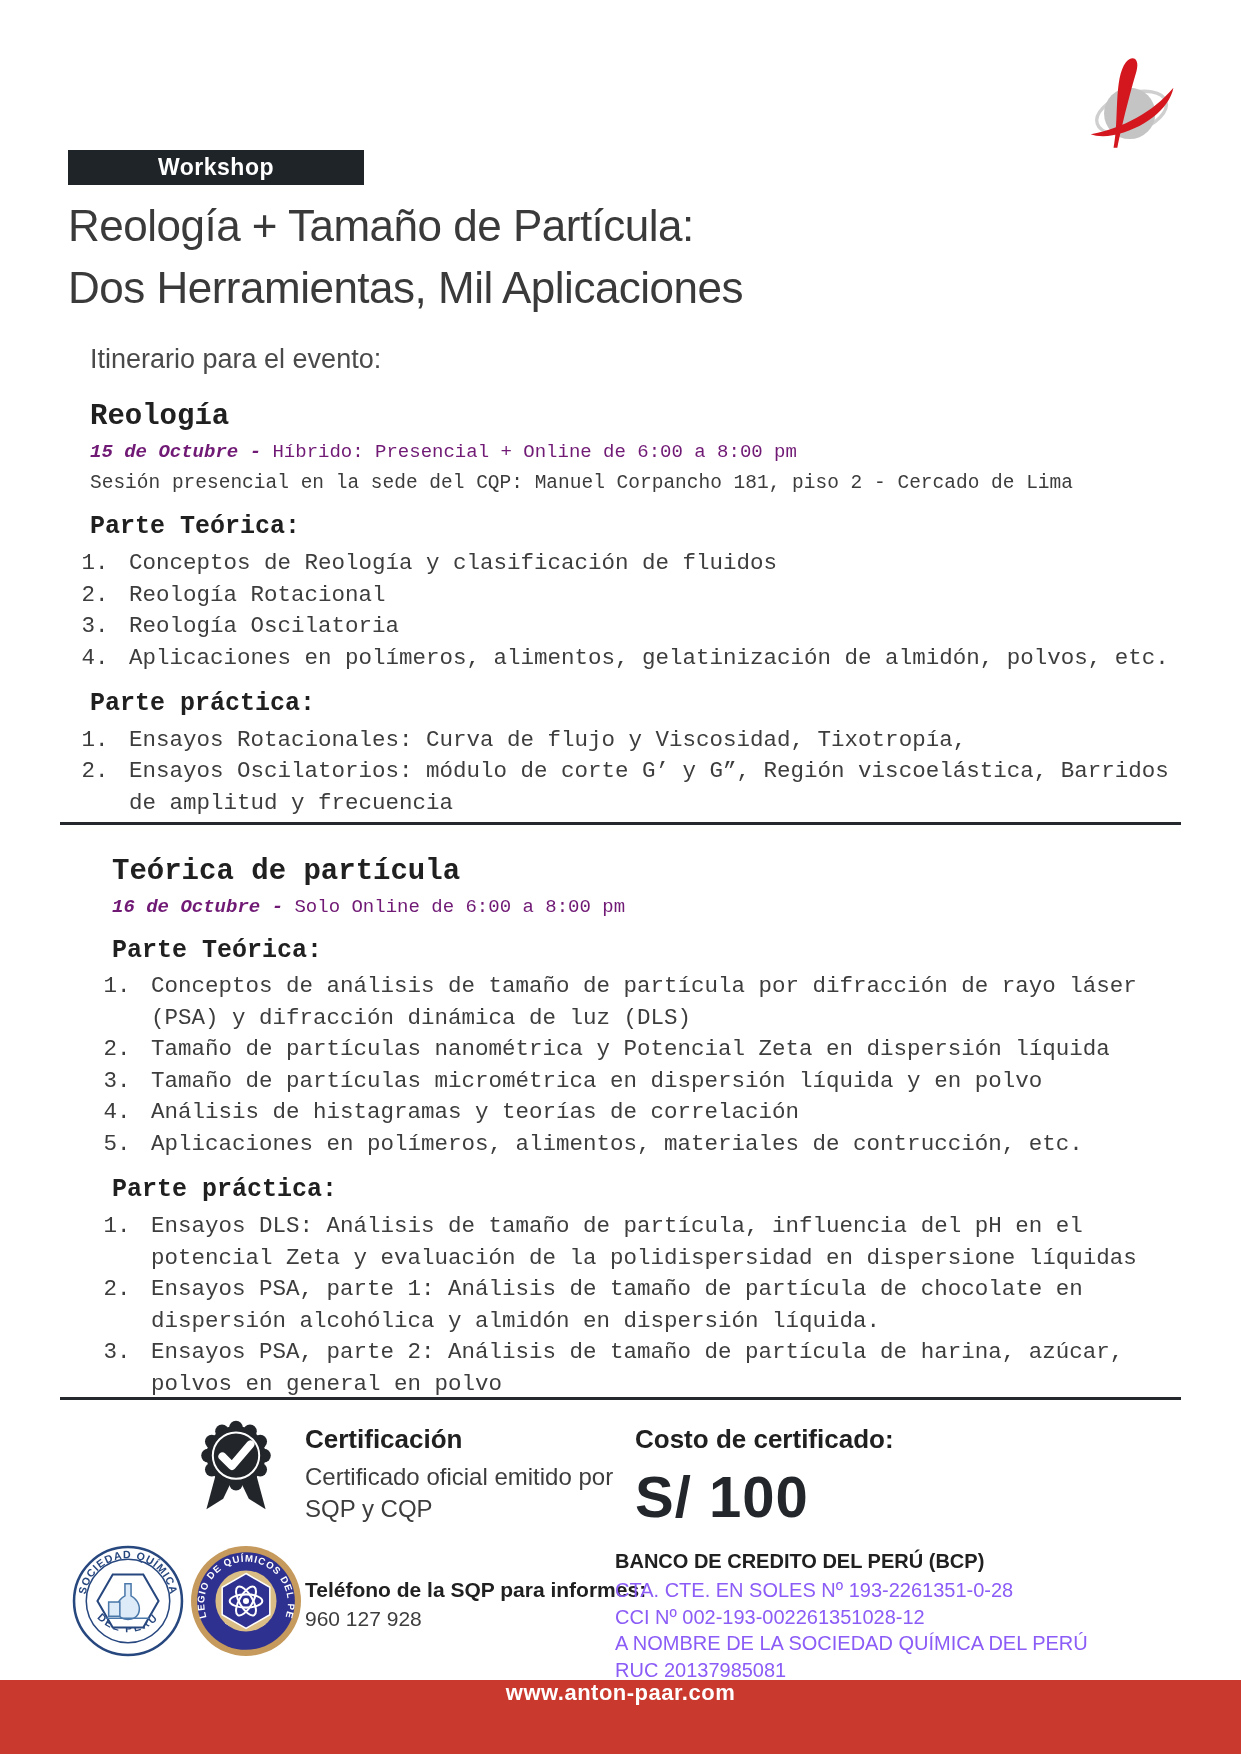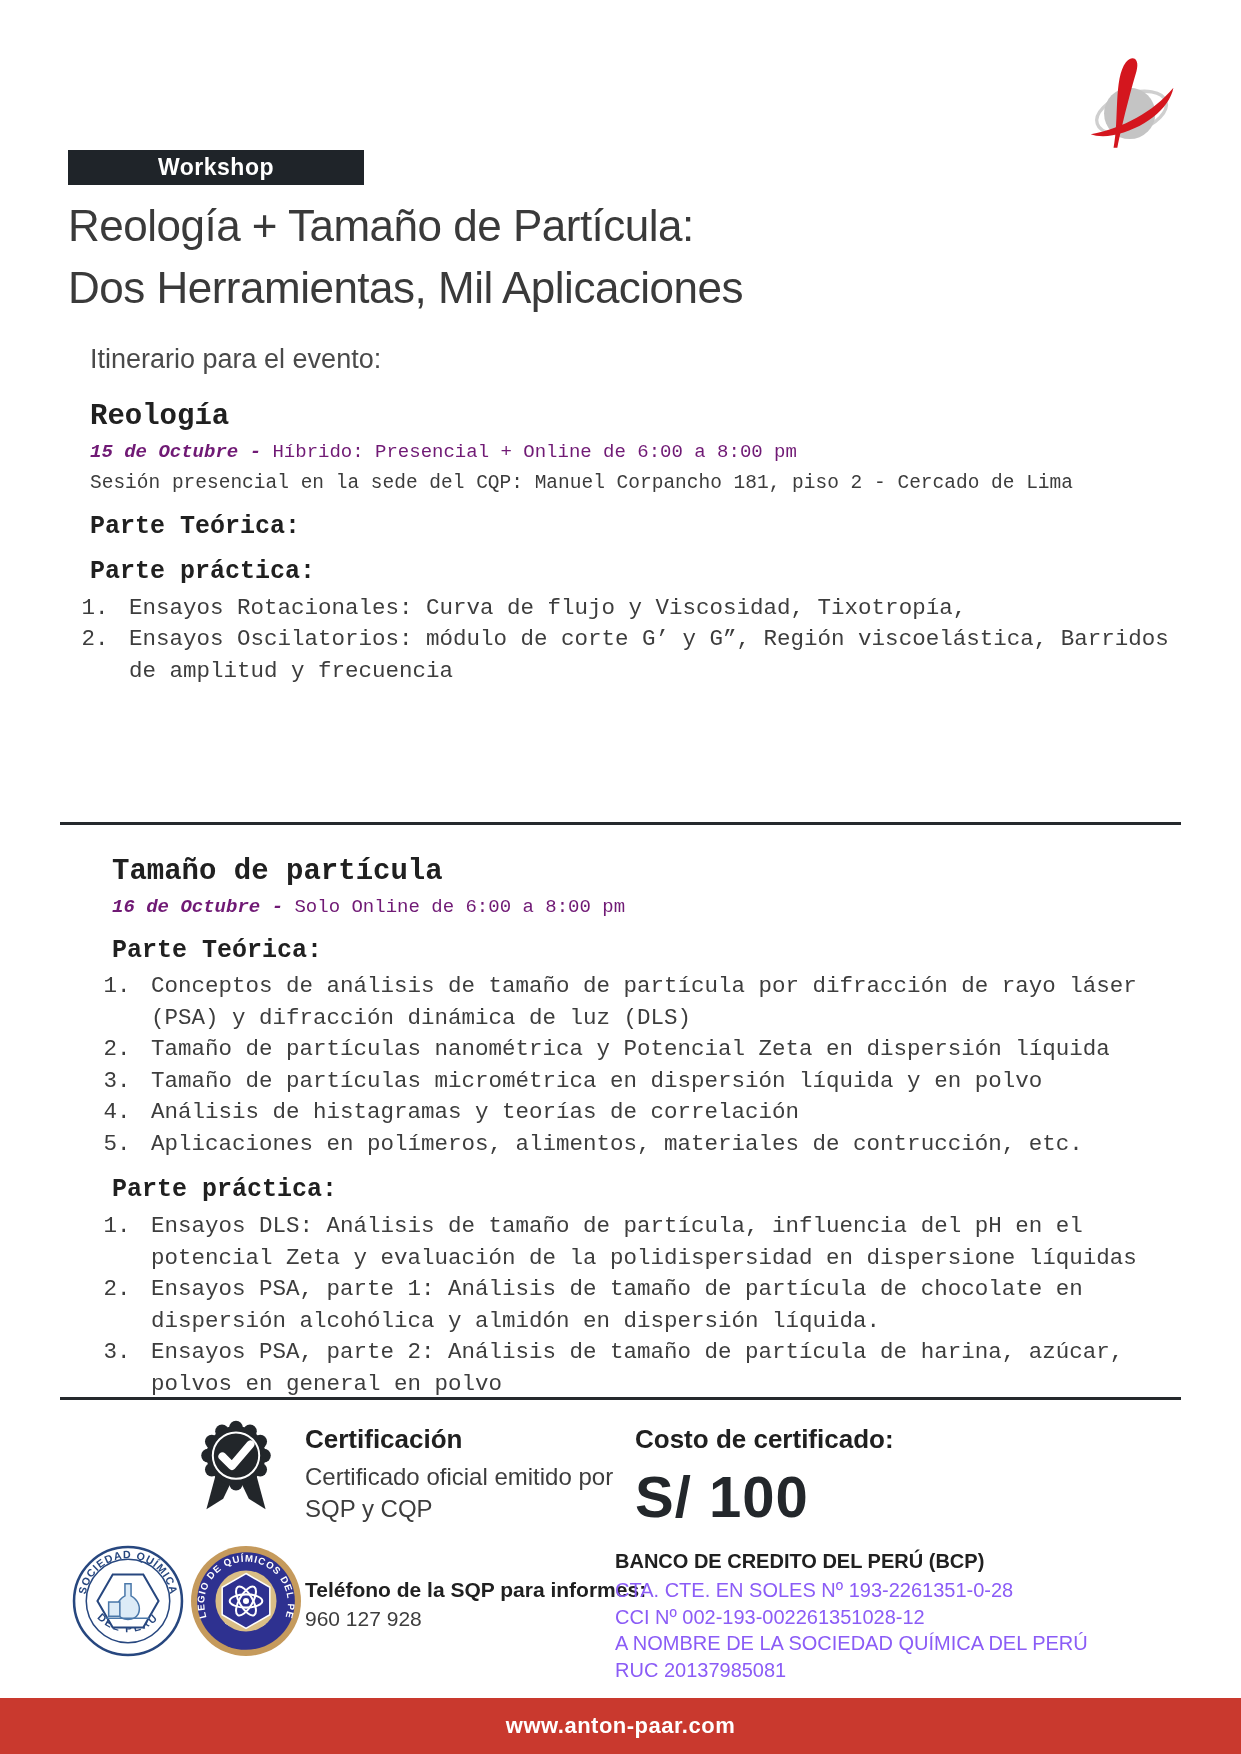--- a/index.html
+++ b/index.html
@@ -47,22 +47,22 @@
   .phone-label { font-size:21px; font-weight:bold; color:#202020; }
   .phone-number { margin-top:5px; font-size:21px; color:#3d3d3d; }
   .cost { position:absolute; left:635px; top:1424px; }
   .cost-label { font-size:26px; font-weight:bold; color:#202020; }
   .cost-value { margin-top:8px; font-size:58px; font-weight:bold; color:#23272b; letter-spacing:1px; }
   .bank { position:absolute; left:615px; top:1550px; width:540px; }
   .bank-name { font-size:20px; font-weight:bold; color:#202020; margin-bottom:4px; }
   .bank-line { font-size:20px; color:#8b5cf6; line-height:1.33; }
   
   .footerbar {
-    position:absolute; left:0; right:0; bottom:0; height:56px; background:#c9392e;
-    display:flex; align-items:center; justify-content:center;
+    position:absolute; left:0; right:0; bottom:0; height:74px; background:#c9392e;
+    display:flex; align-items:flex-start; justify-content:center;
   }
   .footerbar .url { color:#fff; font-weight:bold; font-size:22px; letter-spacing:.5px; }
 </style>
 </head>
 <body>
 
 <div class="page">
 
   <div class="logo">
     <svg viewBox="0 0 100 104">
@@ -83,33 +83,39 @@
     <div class="intro">Itinerario para el evento:</div>
 
     <div class="section sec1">
       <div class="sec-heading">Reología</div>
       <div class="date-line">
         <span class="b">15 de Octubre - </span><span>Híbrido: Presencial + Online de 6:00 a 8:00 pm</span>
       </div>
       <div class="venue">Sesión presencial en la sede del CQP: Manuel Corpancho 181, piso 2 - Cercado de Lima</div>
 
       <div class="part-label first">Parte Teórica:</div>
+      <ol class="items">
+        <li>Conceptos de Reología y clasificación de fluidos</li>
+        <li>Reología Rotacional</li>
+        <li>Reología Oscilatoria</li>
+        <li>Aplicaciones en polímeros, alimentos, gelatinización de almidón, polvos, etc.</li>
+      </ol>
 
       <div class="part-label">Parte práctica:</div>
       <ol class="items">
         <li>Ensayos Rotacionales: Curva de flujo y Viscosidad, Tixotropía,</li>
         <li>Ensayos Oscilatorios: módulo de corte G’ y G”, Región viscoelástica, Barridos de amplitud y frecuencia</li>
       </ol>
     </div>
   </div>
 
   <div class="rule rule1"></div>
 
   <div class="section sec2">
-    <div class="sec-heading">Tamaño de partícula</div>
+    <div class="sec-heading">Teórica de partícula</div>
     <div class="date-line">
       <span class="b">16 de Octubre - </span><span>Solo Online de 6:00 a 8:00 pm</span>
     </div>
 
     <div class="part-label first">Parte Teórica:</div>
     <ol class="items">
       <li>Conceptos de análisis de tamaño de partícula por difracción de rayo láser (PSA)  y difracción dinámica de luz (DLS)</li>
       <li>Tamaño de partículas nanométrica y Potencial Zeta en dispersión líquida</li>
       <li>Tamaño de partículas micrométrica en dispersión líquida y en polvo</li>
       <li>Análisis de histagramas y teorías de correlación</li>

